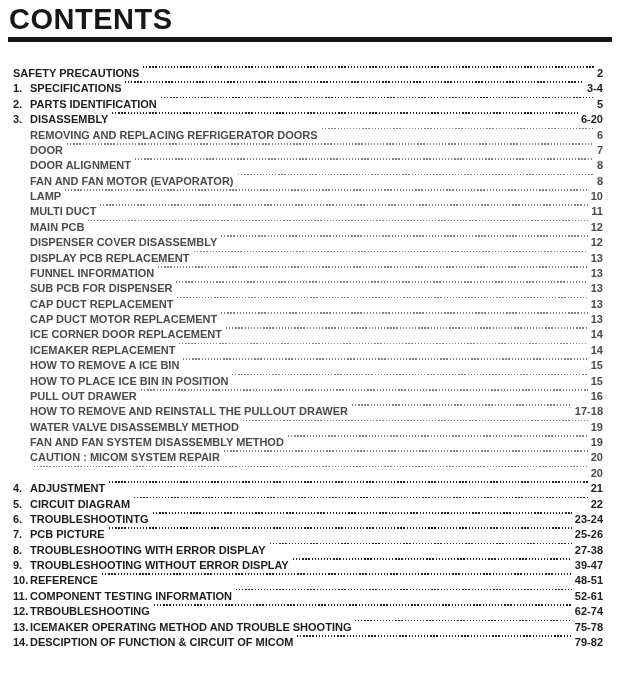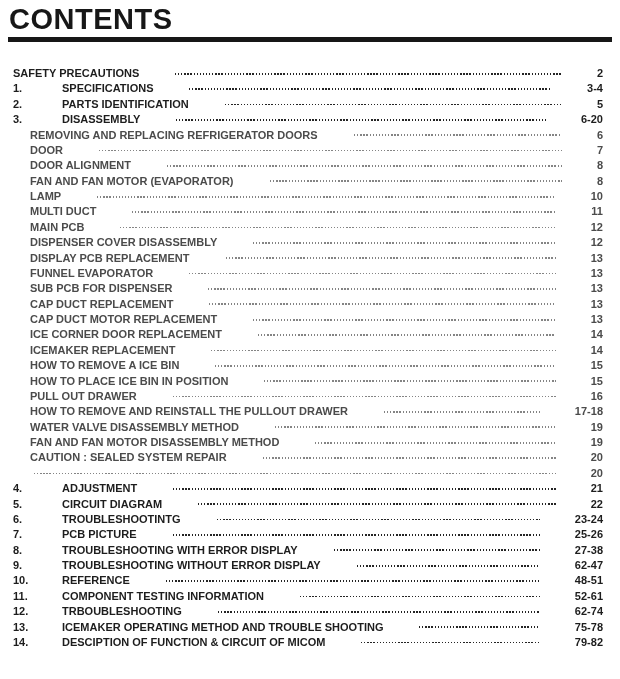--- a/index.html
+++ b/index.html
@@ -27,25 +27,24 @@
     line-height: 1.0;
     font-weight: bold;
     letter-spacing: 0.5px;
     color: #171717;
   }
   .toc {
     margin: 24px 17px 0 13px;
   }
   .toc-row {
     display: flex;
-    align-items: center;
+    align-items: flex-start;
     line-height: 15.38px;
     font-size: 11px;
     white-space: nowrap;
-    gap: 32px;
   }
   .toc-row.main {
     font-weight: bold;
     color: #1d1d1d;
   }
   .toc-row.sub {
     font-weight: bold;
     color: #4b4b4b;
     padding-left: 17px;
   }
@@ -176,21 +175,21 @@
 
       <div class="toc-row sub">
 
         <span class="entry-label">DISPLAY PCB REPLACEMENT</span>
         <span class="leader"></span>
         <span class="page-num">13</span>
       </div>
 
       <div class="toc-row sub">
 
-        <span class="entry-label">FUNNEL EVAPORATOR</span>
+        <span class="entry-label">FUNNEL INFORMATION</span>
         <span class="leader"></span>
         <span class="page-num">13</span>
       </div>
 
       <div class="toc-row sub">
 
         <span class="entry-label">SUB PCB FOR DISPENSER</span>
         <span class="leader"></span>
         <span class="page-num">13</span>
       </div>
@@ -253,28 +252,28 @@
 
       <div class="toc-row sub">
 
         <span class="entry-label">WATER VALVE DISASSEMBLY METHOD</span>
         <span class="leader"></span>
         <span class="page-num">19</span>
       </div>
 
       <div class="toc-row sub">
 
-        <span class="entry-label">FAN AND FAN MOTOR DISASSEMBLY METHOD</span>
+        <span class="entry-label">FAN AND FAN SYSTEM DISASSEMBLY METHOD</span>
         <span class="leader"></span>
         <span class="page-num">19</span>
       </div>
 
       <div class="toc-row sub">
 
-        <span class="entry-label">CAUTION : SEALED SYSTEM REPAIR</span>
+        <span class="entry-label">CAUTION : MICOM SYSTEM REPAIR</span>
         <span class="leader"></span>
         <span class="page-num">20</span>
       </div>
 
       <div class="toc-row sub">
 
         <span class="leader"></span>
         <span class="page-num">20</span>
       </div>
 
@@ -310,21 +309,21 @@
         <span class="num">8.</span>
         <span class="entry-label">TROUBLESHOOTING WITH ERROR DISPLAY</span>
         <span class="leader"></span>
         <span class="page-num">27-38</span>
       </div>
 
       <div class="toc-row main">
         <span class="num">9.</span>
         <span class="entry-label">TROUBLESHOOTING WITHOUT ERROR DISPLAY</span>
         <span class="leader"></span>
-        <span class="page-num">62-47</span>
+        <span class="page-num">39-47</span>
       </div>
 
       <div class="toc-row main">
         <span class="num">10.</span>
         <span class="entry-label">REFERENCE</span>
         <span class="leader"></span>
         <span class="page-num">48-51</span>
       </div>
 
       <div class="toc-row main">

